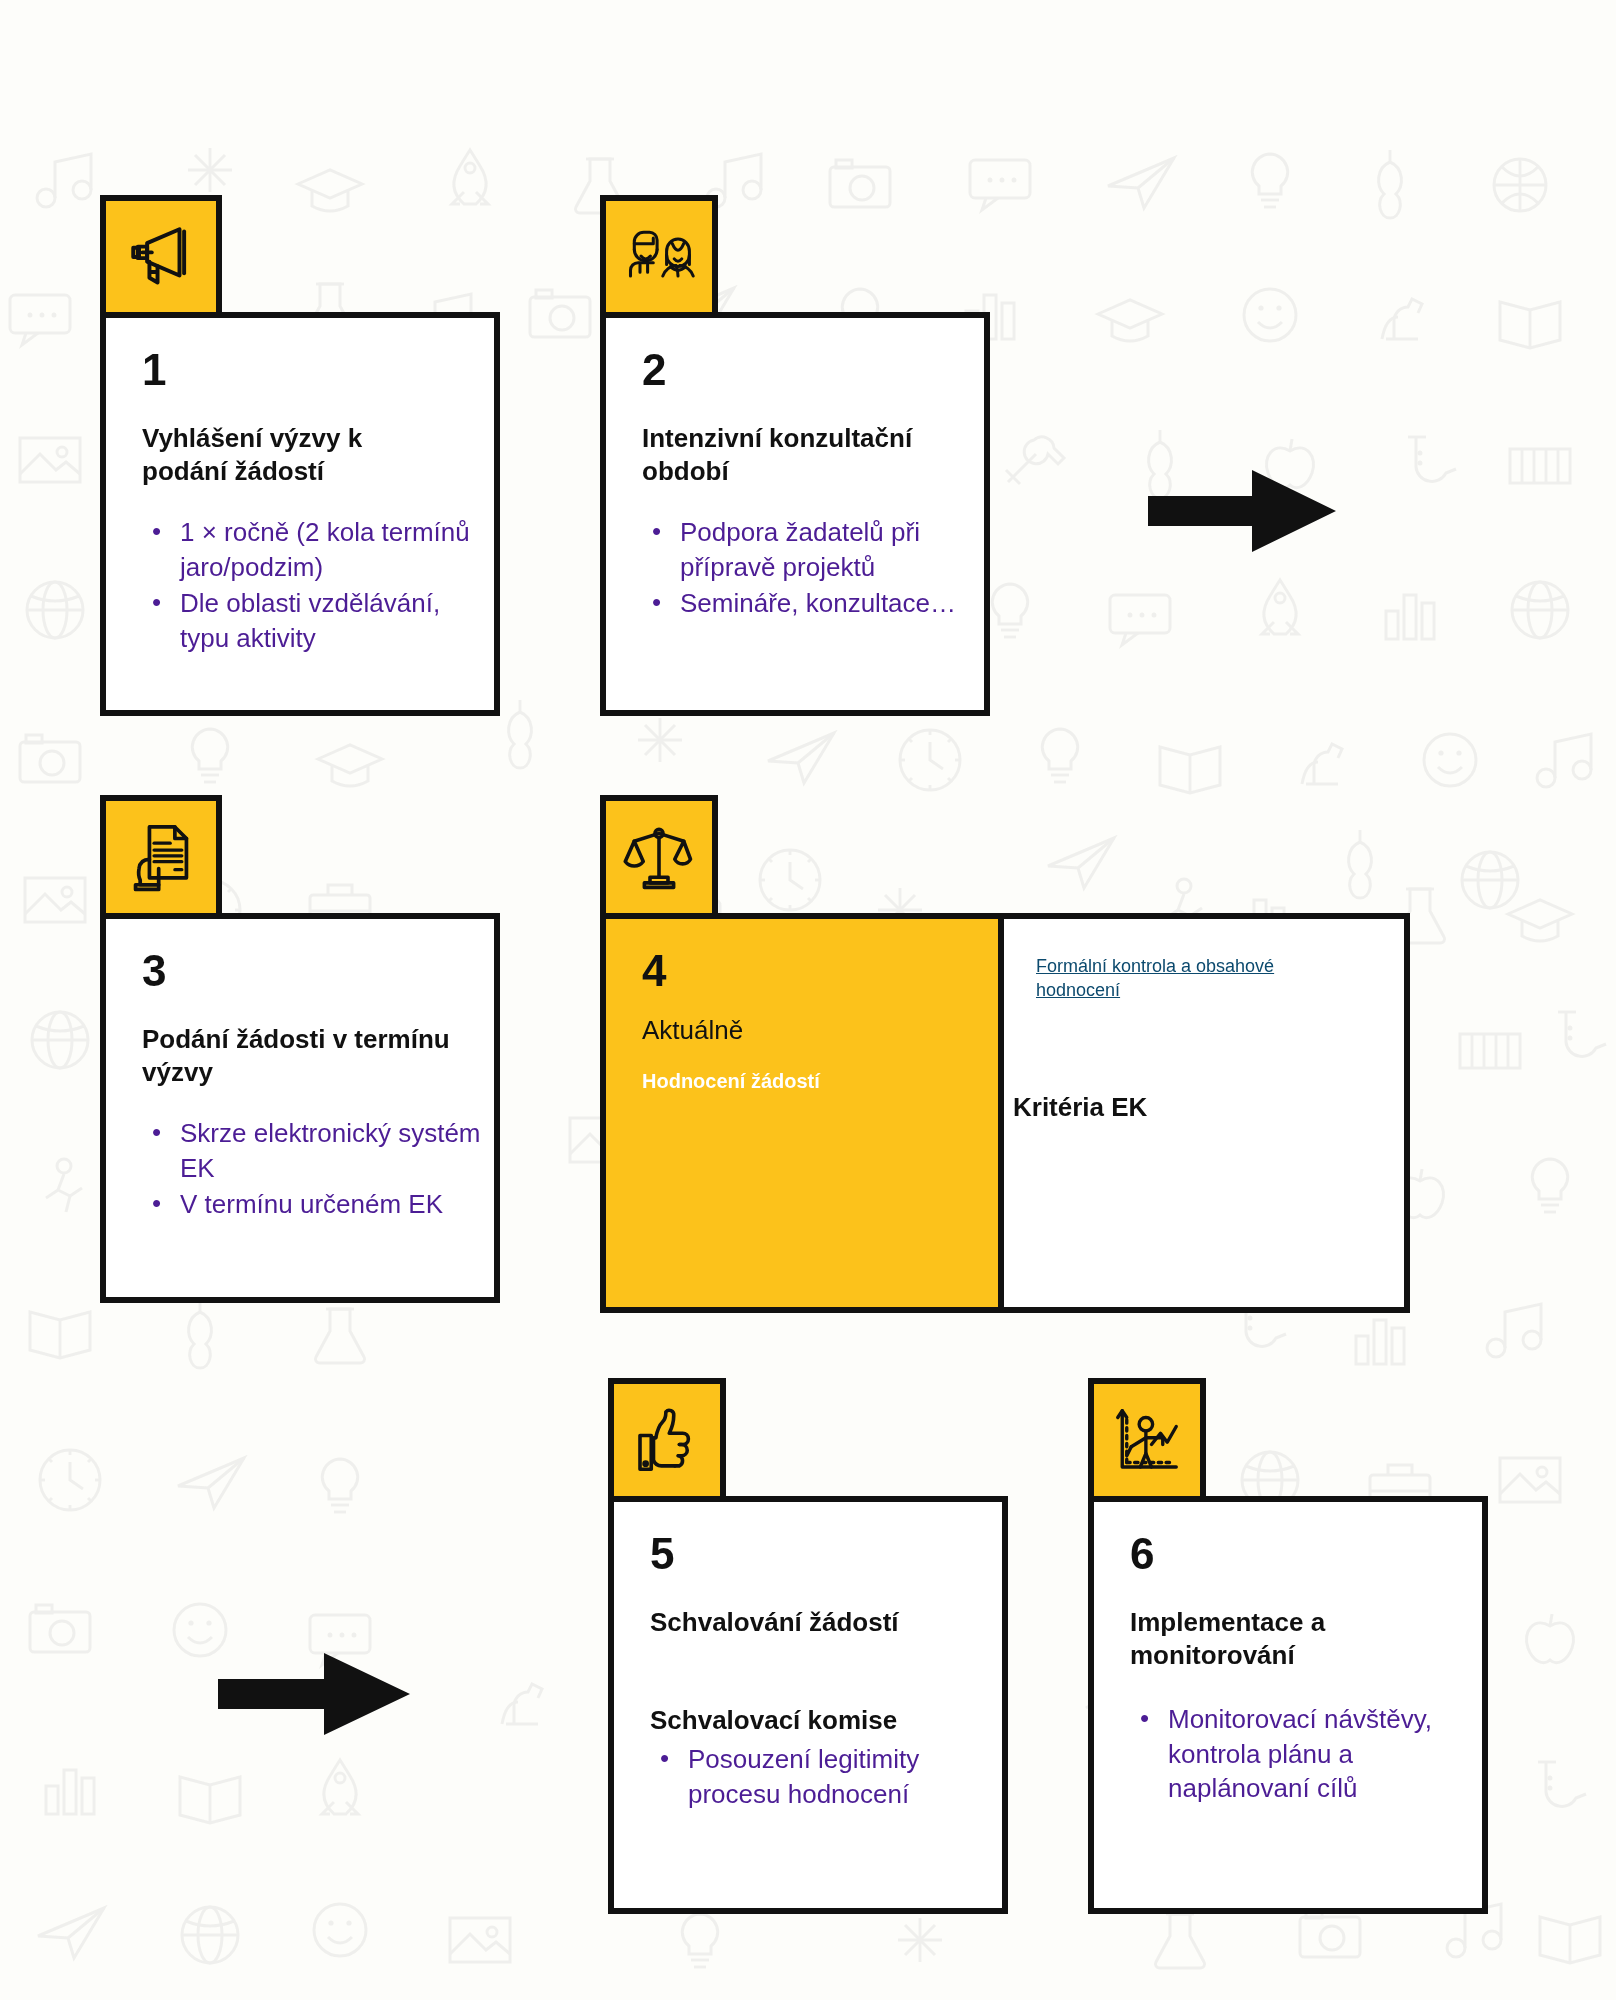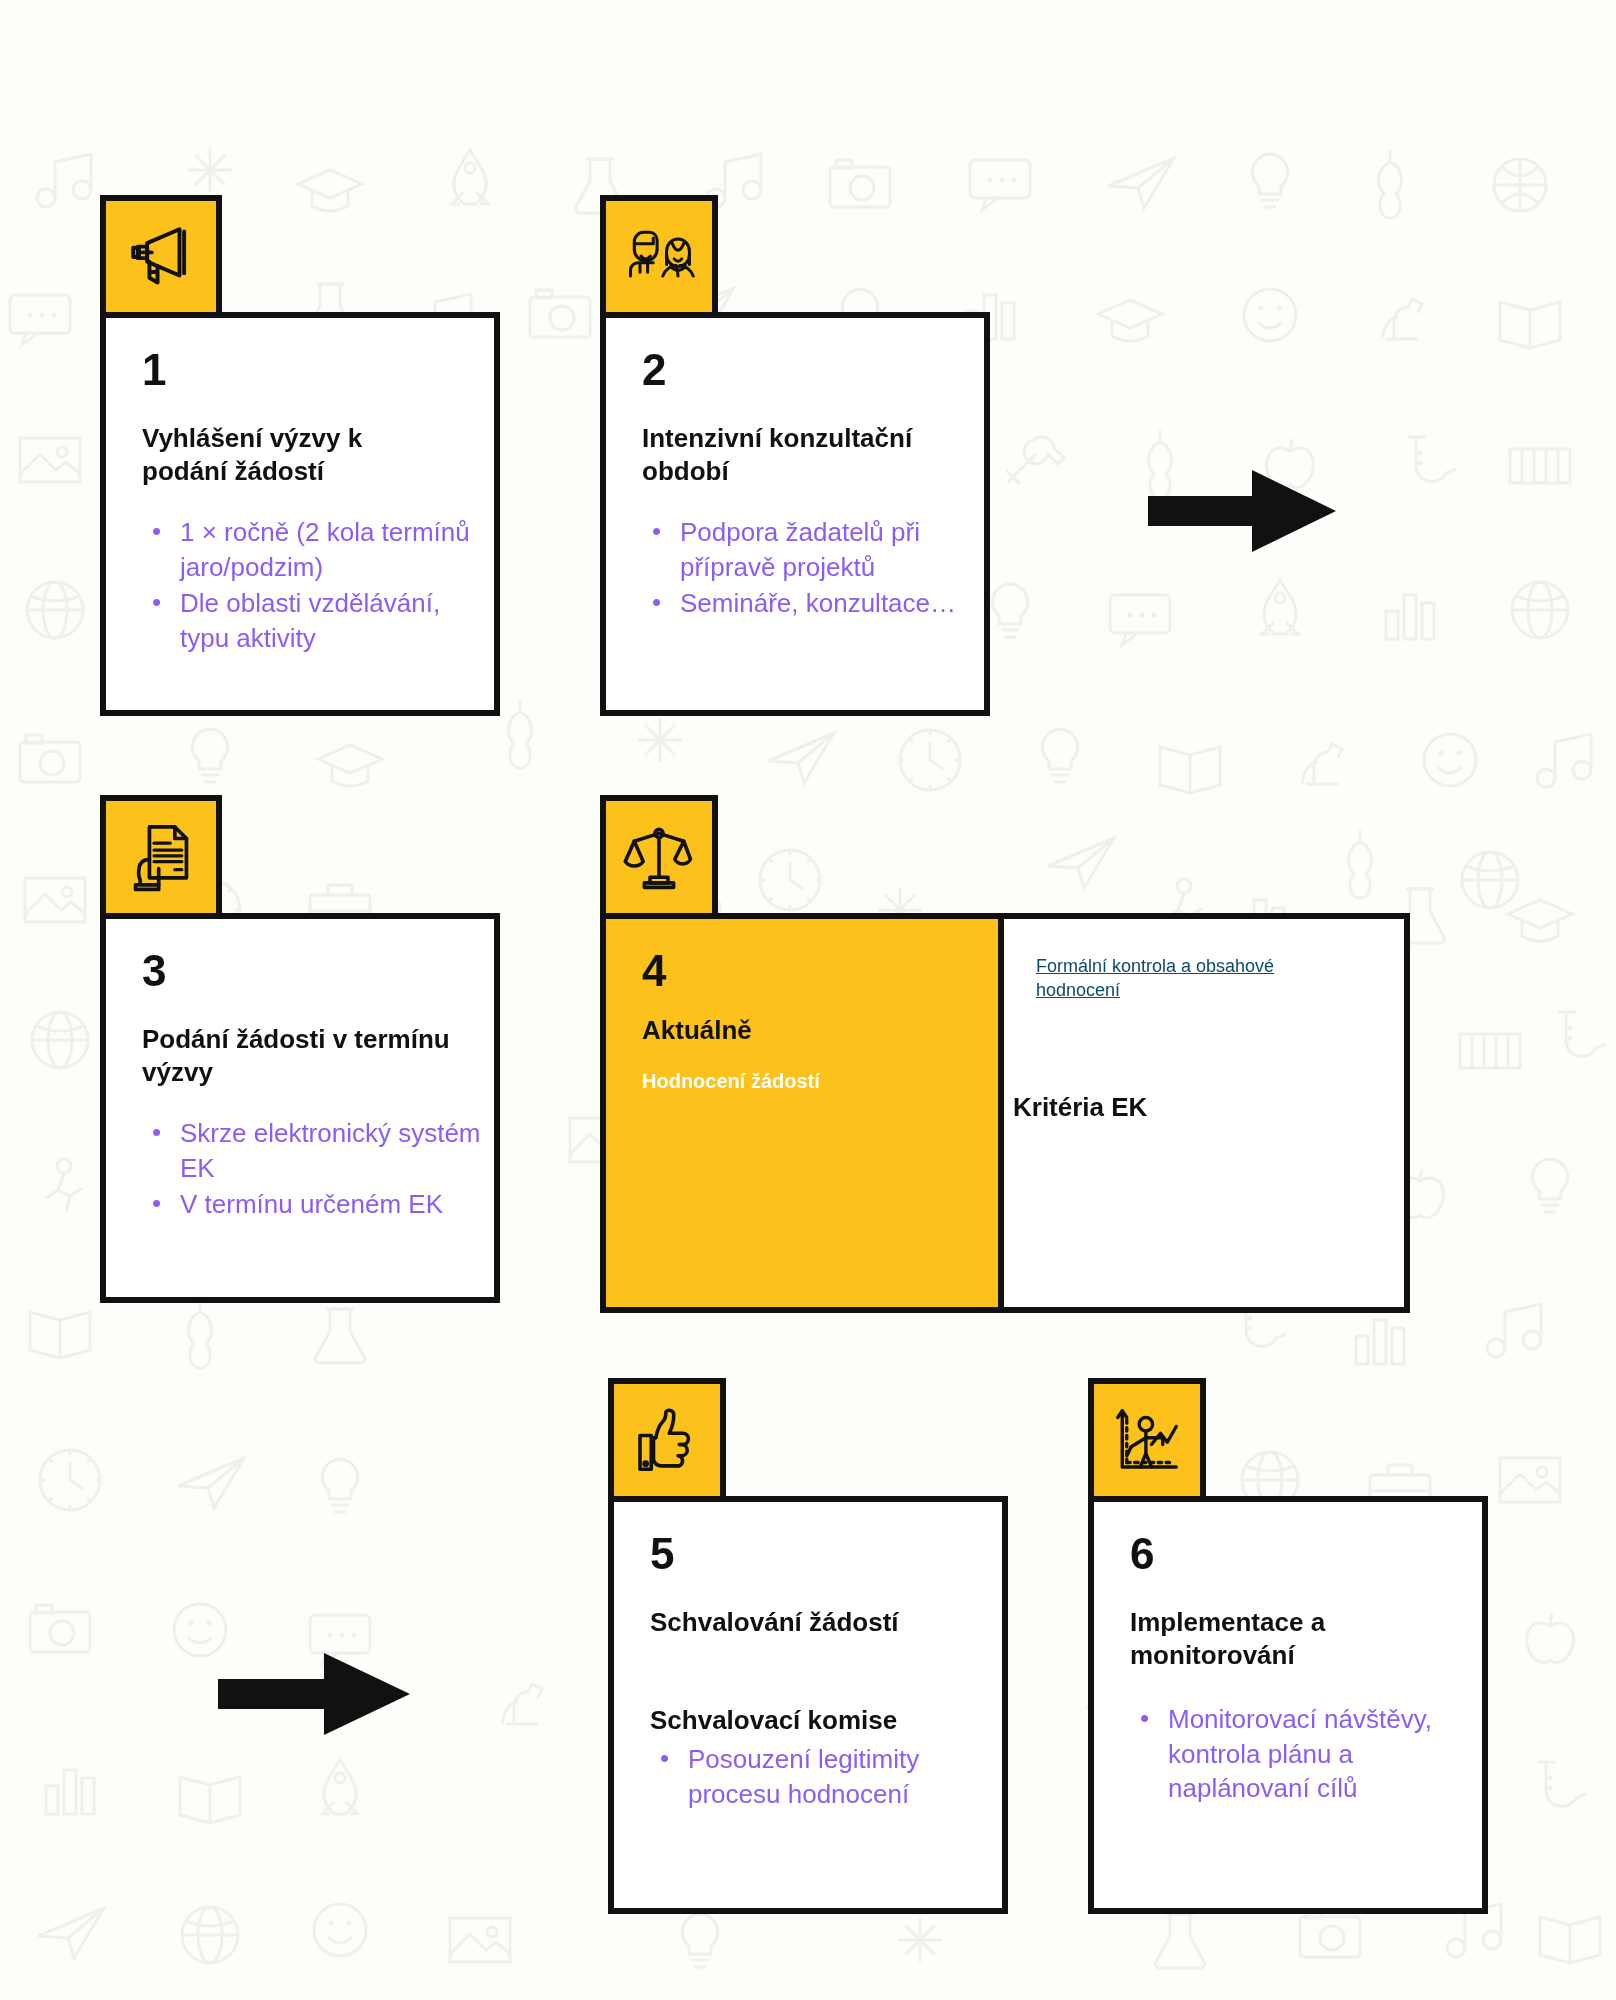--- a/index.html
+++ b/index.html
@@ -90,42 +90,42 @@
     font-weight: bold;
     color: #111111;
     line-height: 1.28;
   }
   .card-heading.white {
     color: #ffffff;
     font-size: 20px;
   }
   .card-sub {
     font-size: 26px;
-    font-weight: bold;
+    font-weight: normal;
     color: #111111;
     line-height: 1.28;
   }
   .card-para {
     font-size: 18px;
     font-weight: normal;
     color: #0c4a6e;
     line-height: 1.33;
     text-decoration: underline;
   }
   ul.blist {
     list-style: none;
     margin: 0;
     padding: 0;
   }
   ul.blist li {
     position: relative;
     padding-left: 38px;
     font-size: 26px;
     line-height: 1.33;
-    color: #8b5cf6;
+    color: #4c1d95;
     margin-bottom: 2px;
   }
   ul.blist li::before {
     content: "\2022";
     position: absolute;
     left: 10px;
     top: -1px;
     font-size: 26px;
   }
 

